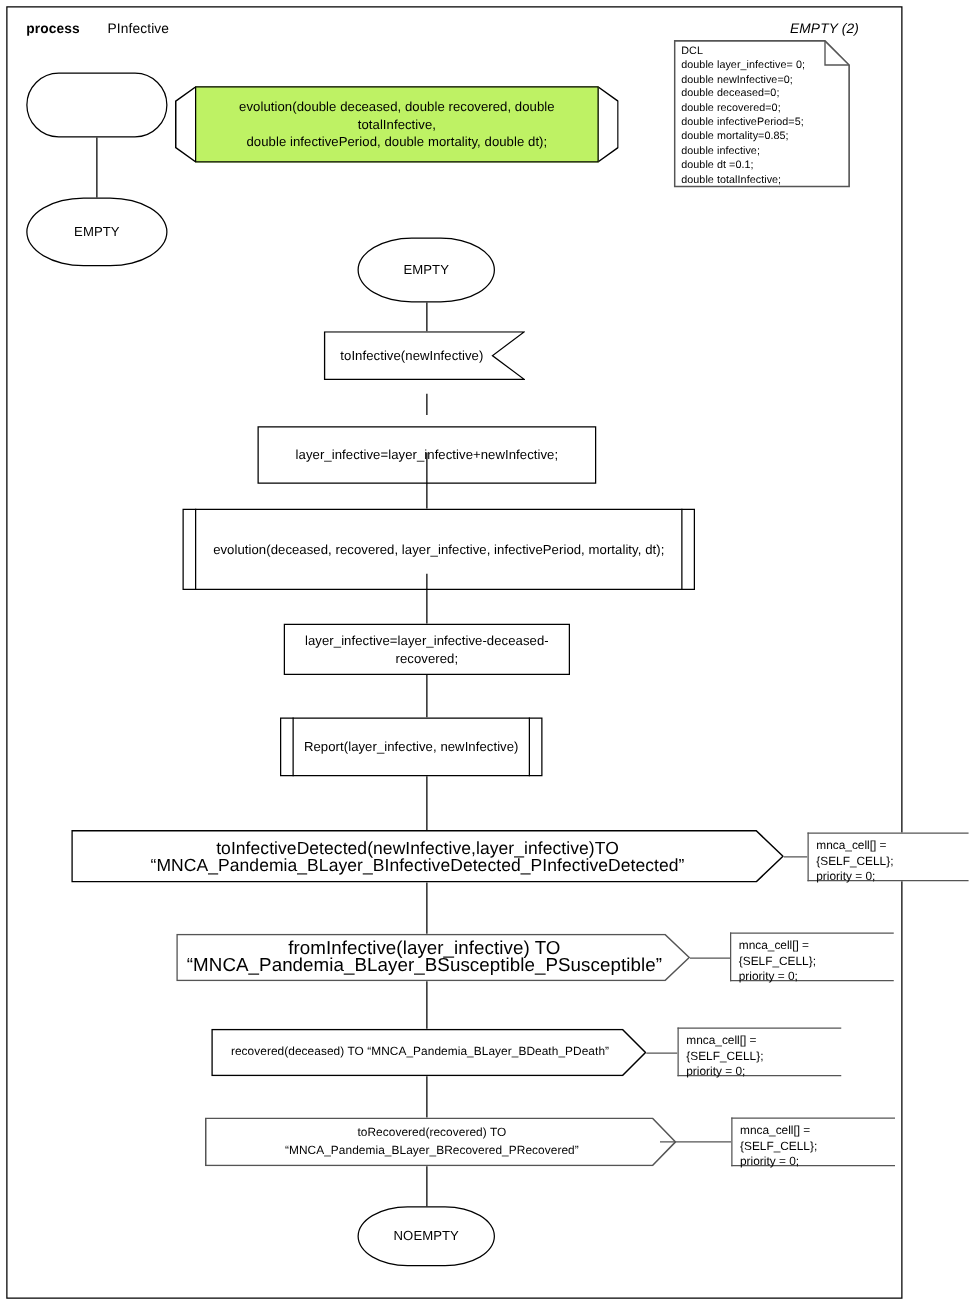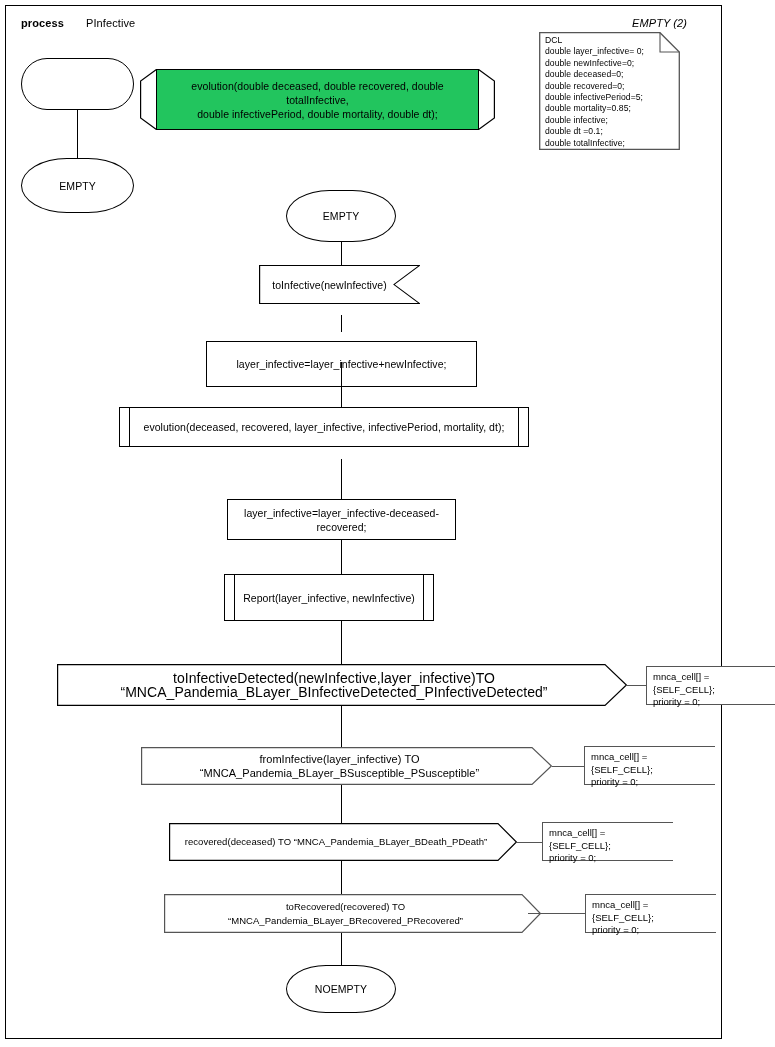--- a/index.html
+++ b/index.html
@@ -115,21 +115,21 @@
   .sdl-proc {
     position: absolute;
   }
   .sdl-proc .body {
     position: absolute;
     left: 16px;
     right: 16px;
     top: 0;
     bottom: 0;
     border: 1.2px solid #000;
-    background: #22c55e;
+    background: #bef264;
     box-sizing: border-box;
   }
   .sdl-proc .wing {
     position: absolute;
     top: 0;
     bottom: 0;
     width: 17px;
     overflow: hidden;
   }
   .sdl-proc .wing.l { left: 0; }
@@ -244,21 +244,21 @@
   </div>
 
   <div class="vline" style="left:341px; top:315px; height:17px;"></div>
 
   <div class="sdl-task" style="left:206px; top:341px; width:271px; height:46px;">
     <div class="shape-text">layer_infective=layer_infective+newInfective;</div>
   </div>
 
   <div class="vline" style="left:341px; top:362px; height:45px;"></div>
 
-  <div class="sdl-call" style="left:119px; top:407px; width:410px; height:40px;">
+  <div class="sdl-call" style="left:146px; top:407px; width:410px; height:65px;">
     <div class="shape-text">evolution(deceased, recovered, layer_infective, infectivePeriod, mortality, dt);</div>
   </div>
 
   <div class="vline" style="left:341px; top:459px; height:40px;"></div>
 
   <div class="sdl-task" style="left:227px; top:499px; width:229px; height:41px;">
     <div class="shape-text">layer_infective=layer_infective-deceased-recovered;</div>
   </div>
 
   <div class="vline" style="left:341px; top:540px; height:34px;"></div>
@@ -280,21 +280,21 @@
     <div class="ctext">mnca_cell[] = {SELF_CELL};
 priority = 0;</div>
   </div>
 
   <div class="vline" style="left:341px; top:706px; height:41px;"></div>
 
   <div class="sdl-output" style="left:141px; top:747px; width:411px; height:38px;">
     <svg viewBox="0 0 411 38" preserveAspectRatio="none">
       <path d="M0.6,0.6 L391,0.6 L410.4,19 L391,37.4 L0.6,37.4 Z" fill="#ffffff" stroke="#555555" stroke-width="1.2"></path>
     </svg>
-    <div class="shape-text" style="padding-right:24px; font-size:11px;">fromInfective(layer_infective) TO “MNCA_Pandemia_BLayer_BSusceptible_PSusceptible”</div>
+    <div class="shape-text" style="padding-right:24px; font-size:15px;">fromInfective(layer_infective) TO “MNCA_Pandemia_BLayer_BSusceptible_PSusceptible”</div>
   </div>
   <div class="hline" style="left:552px; top:766px; width:32px;"></div>
   <div class="sdl-comment" style="left:584px; top:746px; width:131px; height:39px; border-right:none;">
     <div class="ctext">mnca_cell[] = {SELF_CELL};
 priority = 0;</div>
   </div>
 
   <div class="vline" style="left:341px; top:785px; height:38px;"></div>
 
   <div class="sdl-output" style="left:169px; top:823px; width:348px; height:38px;">

